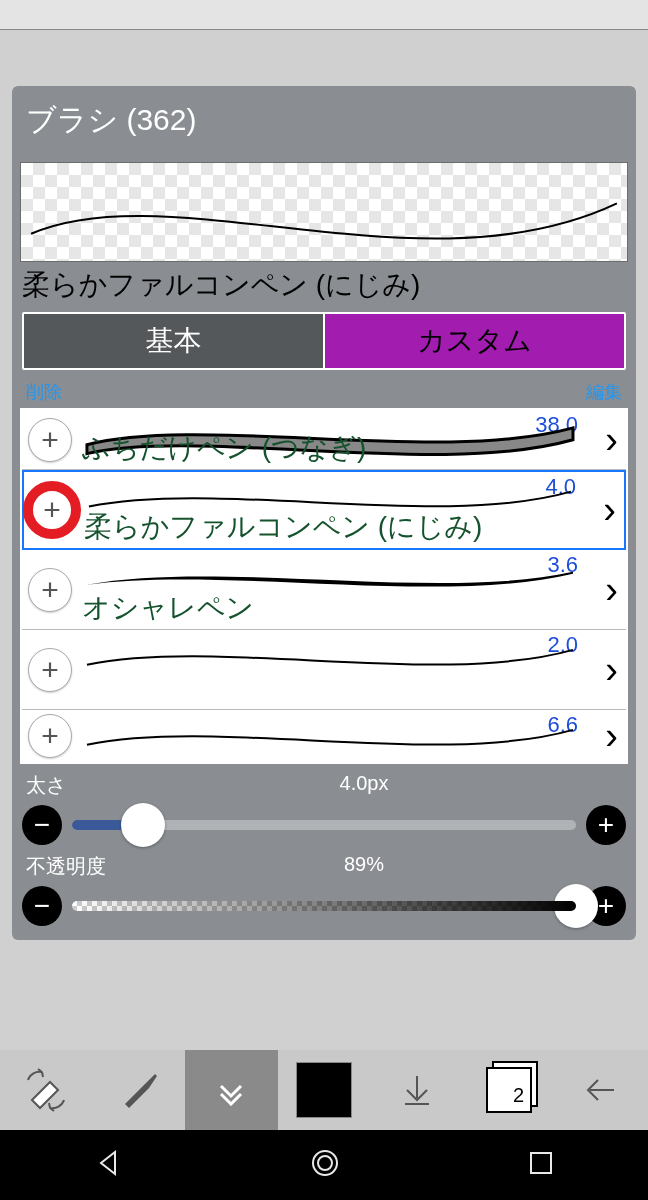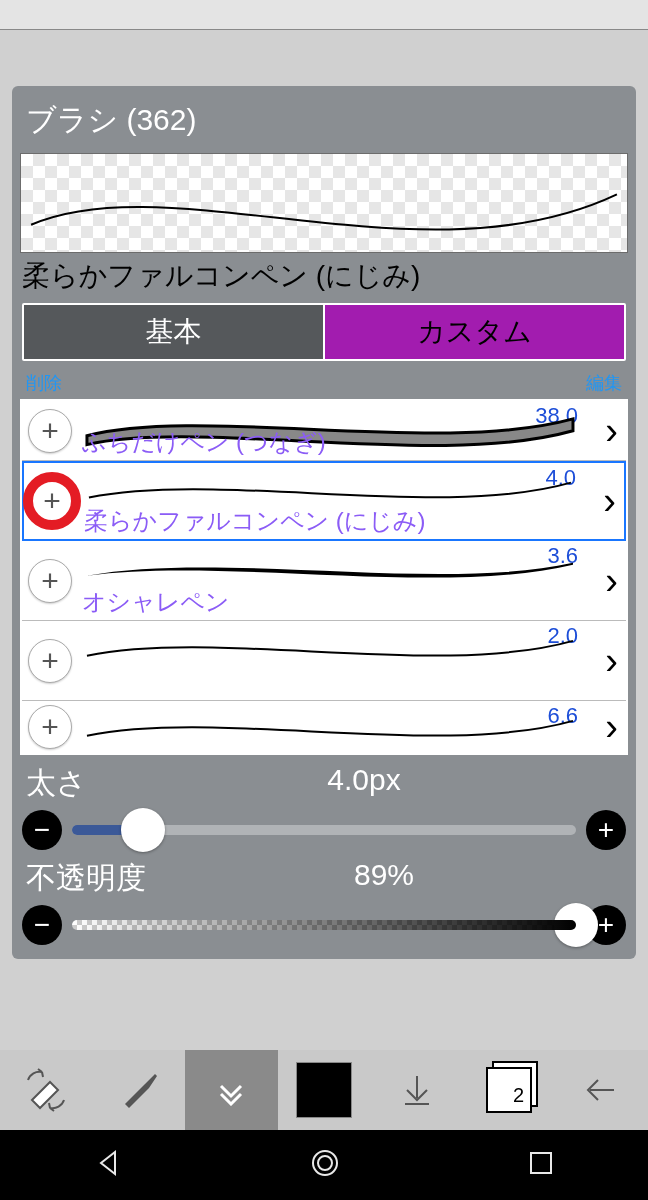--- a/index.html
+++ b/index.html
@@ -7,21 +7,21 @@
   body { background: #d0d0d0; position: relative; }
 
   
   .statusbar { height: 30px; background: #e4e4e4; border-bottom: 1px solid #888; }
 
   
   .panel {
     position: absolute; left: 12px; right: 12px; top: 86px;
     background: #8a8e92; border-radius: 6px; padding: 10px 8px 14px;
   }
-  .panel-title { color: #fff; font-size: 30px; padding: 4px 6px 12px; font-weight: 500; }
+  .panel-title { color: #fff; font-size: 30px; padding: 4px 6px 21px; font-weight: 500; }
 
   
   .preview-box {
     background-color: #fff;
     background-image:
       linear-gradient(45deg,#e6e6e6 25%,transparent 25%,transparent 75%,#e6e6e6 75%),
       linear-gradient(45deg,#e6e6e6 25%,transparent 25%,transparent 75%,#e6e6e6 75%);
     background-size: 24px 24px;
     background-position: 0 0, 12px 12px;
     height: 100px; border: 1px solid #6c6c6c; position: relative; overflow: hidden;
@@ -43,31 +43,31 @@
   .brush-list { background: #fff; border: 2px solid #fff; max-height: 400px; overflow: hidden; }
   .brush-item { position: relative; height: 80px; border-bottom: 1px solid #bbb; }
   .brush-item.first { height: 60px; }
   .brush-item.last-partial { height: 52px; border-bottom: none; }
   .brush-item.selected { border: 2.5px solid #1976ff; }
   .plus-btn { position: absolute; left: 6px; top: 50%; transform: translateY(-50%);
     width: 44px; height: 44px; border-radius: 50%; background: #fff; border: 1px solid #aaa;
     font-size: 30px; color: #555; display: flex; align-items: center; justify-content: center;
     box-shadow: 0 1px 2px rgba(0,0,0,.2); z-index: 2; }
   .brush-size { position: absolute; right: 48px; top: 2px; font-size: 22px; color: #1d4ed8; }
-  .brush-name { position: absolute; left: 60px; bottom: 2px; font-size: 24px; color: #8b5cf6; margin-top: 7px; }
+  .brush-name { position: absolute; left: 60px; bottom: 2px; font-size: 28px; color: #14532d; margin-top: 7px; }
   .chevron { position: absolute; right: 8px; top: 50%; transform: translateY(-50%);
     font-size: 38px; color: #000; font-weight: 300; }
   .stroke-svg { position: absolute; left: 60px; right: 48px; top: 0; bottom: 30px; }
   .stroke-svg.full { bottom: 0; }
 
   .highlight-ring { position: absolute; width: 58px; height: 58px; border: 10px solid #e41c24; border-radius: 50%; z-index: 50; pointer-events: none; }
 
   
   .slider-block { margin: 6px 2px 0; }
-  .slider-head { display: flex; color: #fff; font-size: 30px; padding: 2px 4px 6px; }
+  .slider-head { display: flex; color: #fff; font-size: 20px; padding: 2px 4px 6px; }
   .slider-head .val { flex: 1; text-align: center; }
   .slider-head .lbl { min-width: 80px; }
   .slider-row { display: flex; align-items: center; gap: 10px; }
   .round-btn { width: 40px; height: 40px; border-radius: 50%; background: #000; color: #fff;
     display: flex; align-items: center; justify-content: center; font-size: 28px; flex-shrink: 0; }
   .track { flex: 1; height: 10px; border-radius: 5px; position: relative; }
   .track.size { background: #b0b3b6; }
   .track.size .fill { position: absolute; left: 0; top: 0; height: 100%; background: #3b5998; border-radius: 5px; }
   .thumb { position: absolute; width: 44px; height: 44px; border-radius: 50%; background: #fff; top: 50%; transform: translate(-50%,-50%); box-shadow: 0 1px 3px rgba(0,0,0,.35); }
   .track.op { 

